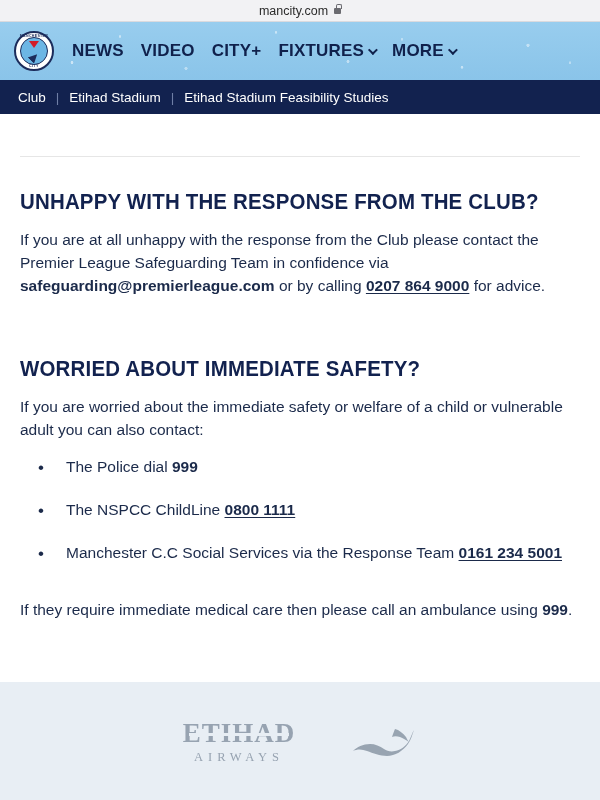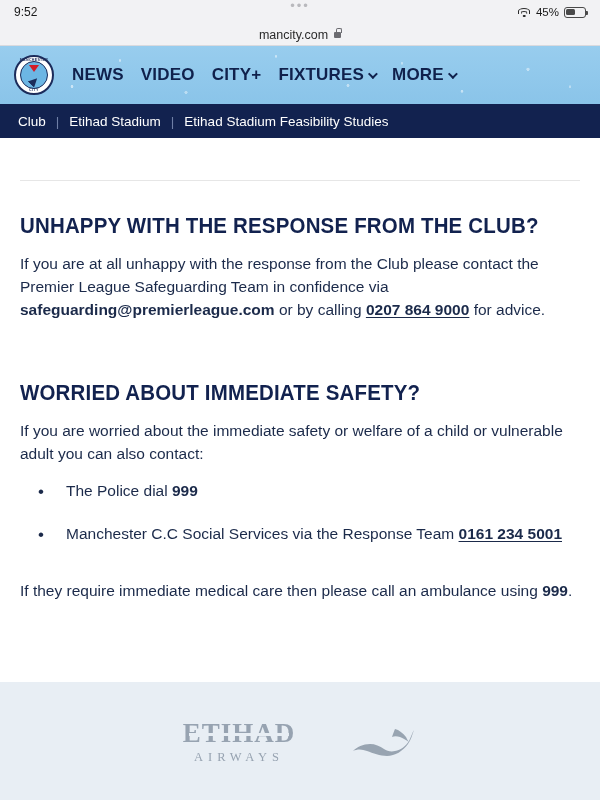--- a/index.html
+++ b/index.html
@@ -306,35 +306,20 @@
     margin-top: 1px;
     color: #97a3b1;
   }
   .puma { width: 66px; height: 40px; position: relative; }
 </style>
 </head>
 <body>
 
 <div class="device">
 
-  <div class="statusbar">
-    <div class="clock">9:52</div>
-    <div class="dots">•••</div>
-    <div class="right">
-      <span class="wifi-ico">
-          <i></i>
-          <i></i>
-          <i></i>
-        </span>
-      <span>45%</span>
-      <span class="batt">
-          <span></span>
-        </span>
-    </div>
-  </div>
 
   <div class="urlbar">
     <span>mancity.com</span>
     <span class="lock"></span>
   </div>
 
   <div class="site-header">
     <div class="crest">
       <div class="ring-text">MANCHESTER</div>
       <div class="inner"></div>
@@ -387,20 +372,23 @@
 
     <h2 class="section">WORRIED ABOUT IMMEDIATE SAFETY?</h2>
     <div class="gap-3"></div>
     <p class="body">If you are worried about the immediate safety or welfare of a child or vulnerable adult you can also contact:</p>
 
     <ul class="body">
       <li>
         <span>The Police dial </span><span class="b">999</span>
       </li>
       <li>
+        <span>The NSPCC ChildLine </span><span class="u">0800 1111</span>
+      </li>
+      <li>
         <span>Manchester C.C Social Services via the Response Team </span><span class="u">0161 234 5001</span>
       </li>
     </ul>
 
     <div class="gap-3"></div>
     <p class="body">
       <span>If they require immediate medical care then please call an ambulance using </span><span class="b">999</span><span>.</span>
     </p>
   </div>
 

